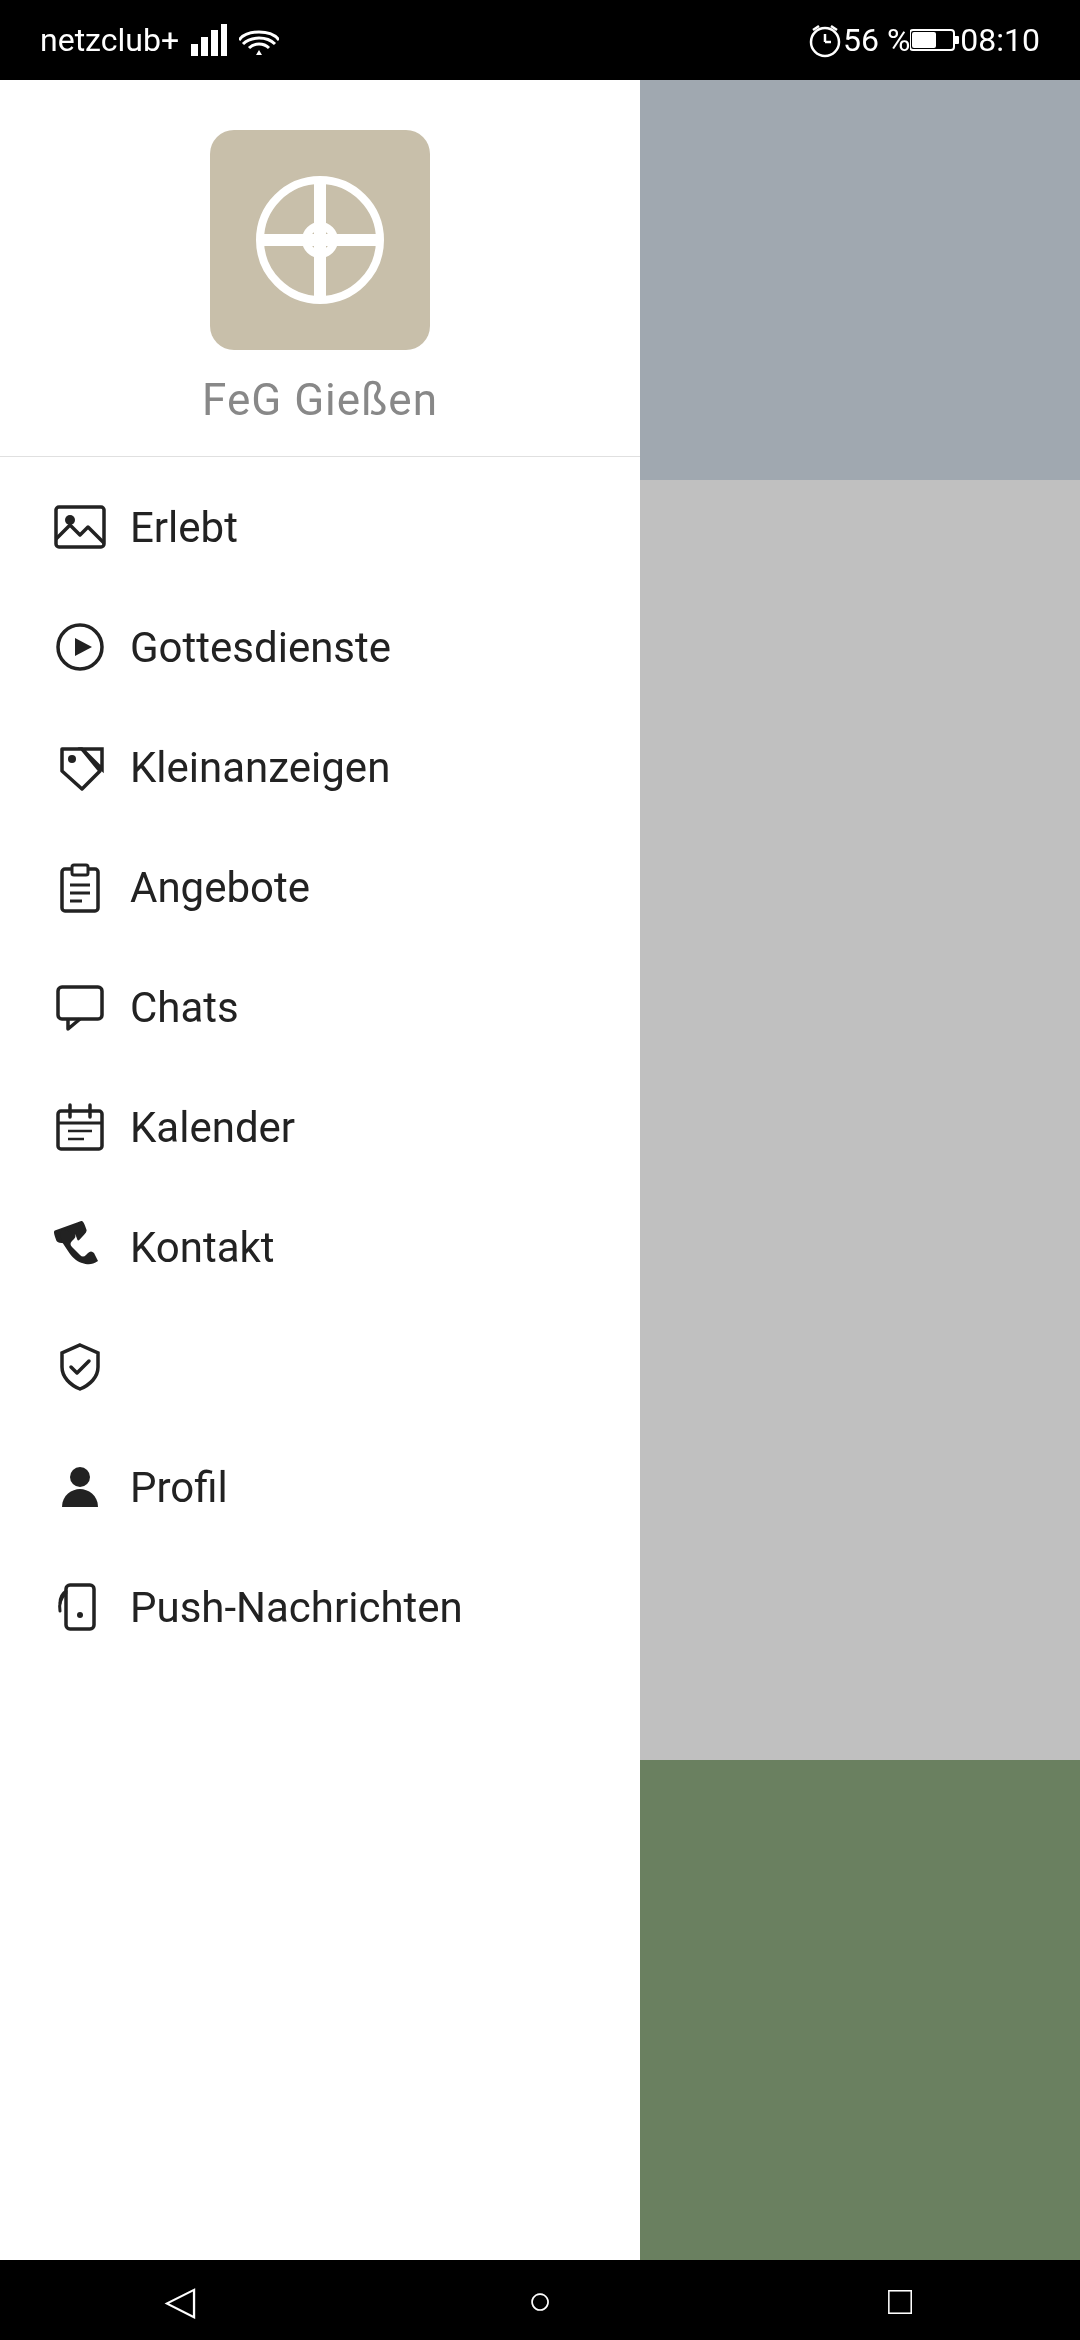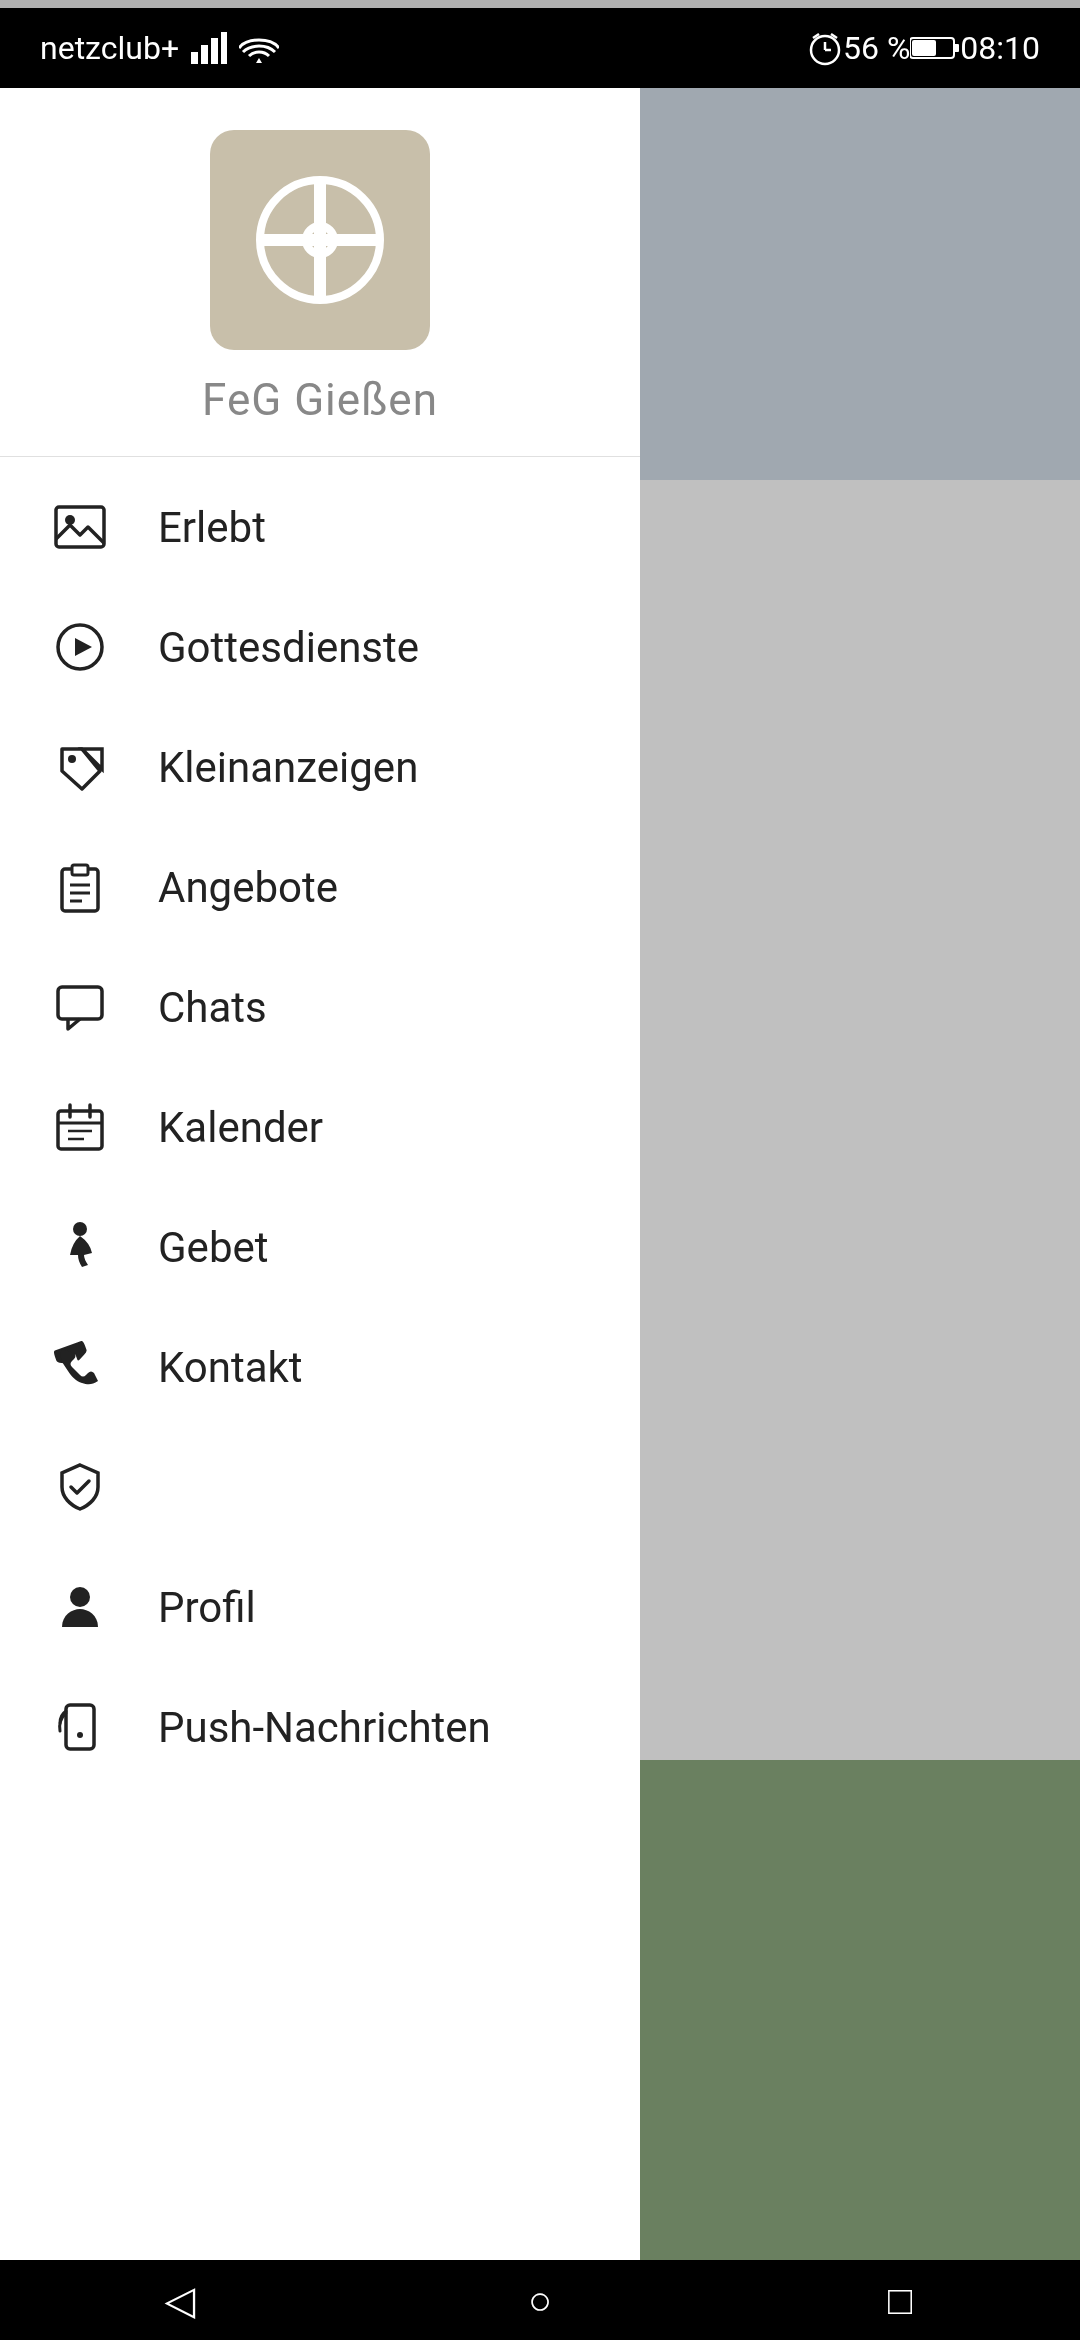--- a/index.html
+++ b/index.html
@@ -26,21 +26,20 @@
     .status-bar {
       position: absolute;
       top: 0; left: 0; right: 0;
       height: 80px;
       background: #000;
       display: flex;
       align-items: center;
       justify-content: space-between;
       padding: 0 40px;
       z-index: 10;
-      margin-top: 8px;
     }
     .status-bar-left {
       display: flex;
       align-items: center;
       gap: 12px;
       color: #fff;
       font-size: 32px;
     }
     .status-bar-right {
       display: flex;
@@ -98,21 +97,21 @@
     
     .menu-list {
       flex: 1;
       padding: 10px 0;
     }
 
     .menu-item {
       display: flex;
       align-items: center;
       padding: 30px 50px;
-      gap: 48px;
+      gap: 20px;
       cursor: pointer;
       text-align: right;
     }
 
     .menu-icon {
       width: 60px;
       height: 60px;
       display: flex;
       align-items: center;
       justify-content: center;
@@ -313,30 +312,20 @@
             <line x1="4" y1="22" x2="48" y2="22" stroke="#222" stroke-width="3"></line>
             <line x1="16" y1="4" x2="16" y2="16" stroke="#222" stroke-width="3.5" stroke-linecap="round"></line>
             <line x1="36" y1="4" x2="36" y2="16" stroke="#222" stroke-width="3.5" stroke-linecap="round"></line>
             <line x1="14" y1="30" x2="38" y2="30" stroke="#222" stroke-width="2.5"></line>
             <line x1="14" y1="38" x2="30" y2="38" stroke="#222" stroke-width="2.5"></line>
           </svg>
       </div>
       <span class="menu-label">Kalender</span>
     </div>
 
-    <div class="menu-item">
-      <div class="menu-icon">
-        <svg viewBox="0 0 52 52">
-
-          <circle cx="26" cy="8" r="7" fill="#222"></circle>
-          <path d="M26 15 Q18 22 16 34 L24 34 Q24 40 28 46 L34 44 Q30 38 30 34 L38 32 Q36 22 26 15Z" fill="#222"></path>
-        </svg>
-      </div>
-      <span class="menu-label">Gebet</span>
-    </div>
 
     <div class="menu-item">
       <div class="menu-icon">
         <svg viewBox="0 0 52 52">
             <path d="M12 6 Q10 6 10 12 L10 16 Q10 18 14 20 L20 23 Q22 24 22 22 L22 18 Q22 16 24 16 L28 16 Q30 16 30 18 L30 22 Q30 24 32 23 L38 20 Q42 18 42 16 L42 12 Q42 6 40 6 Z" transform="rotate(-20, 26, 26) translate(-4,-4)" fill="#222"></path>
             <path d="M8,8 C6,12 6,18 10,24 L14,30 C18,36 22,40 28,42 C34,44 38,44 44,40 L40,32 C38,30 36,30 34,32 L32,34 C30,36 28,36 26,34 L18,26 C16,24 16,22 18,20 L20,18 C22,16 22,14 20,12 Z" fill="#222"></path>
           </svg>
       </div>
       <span class="menu-label">Kontakt</span>
     </div>

